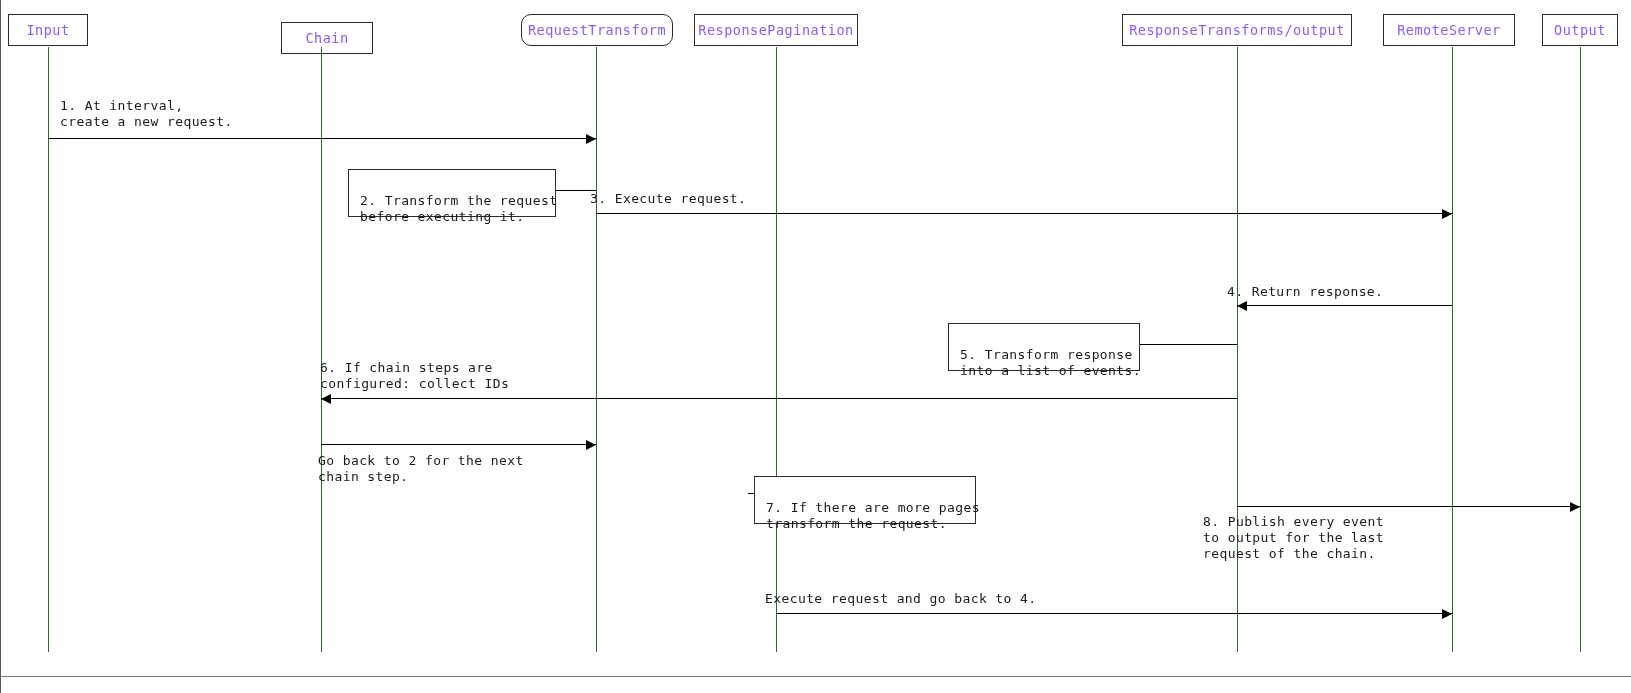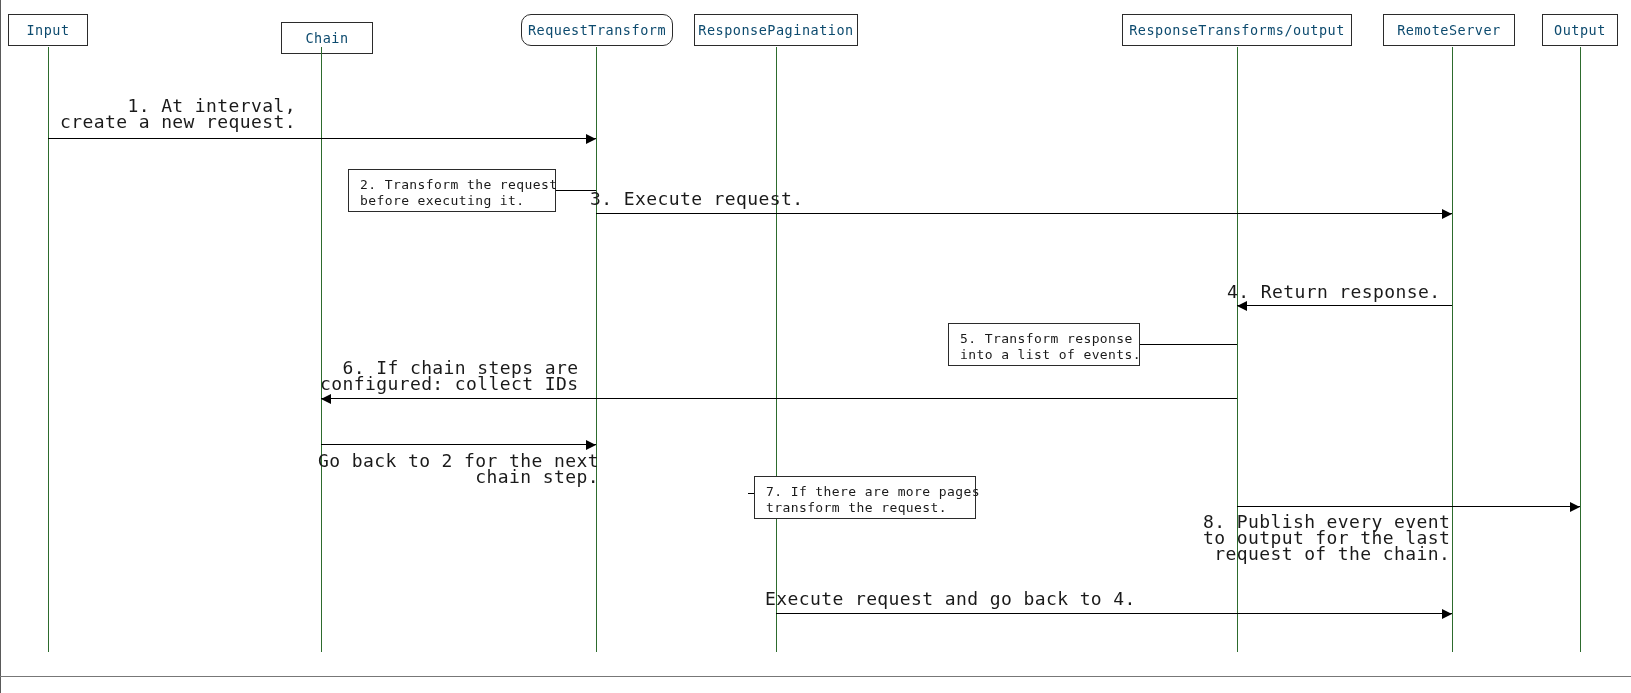--- a/index.html
+++ b/index.html
@@ -38,21 +38,21 @@
   
   .participant {
     position: absolute;
     box-sizing: border-box;
     border: 1px solid #2b2b2b;
     background: #ffffff;
     height: 32px;
     line-height: 30px;
     text-align: center;
     font-size: 13.5px;
-    color: #0c4a6e;
+    color: #8b5cf6;
     white-space: nowrap;
     letter-spacing: 0.5px;
   }
   
   .lifeline {
     position: absolute;
     width: 1px;
     background: #2d6b2d;
   }
   
@@ -70,38 +70,37 @@
   }
   .arrow-head.right {
     border-left: 10px solid #000000;
   }
   .arrow-head.left {
     border-right: 10px solid #000000;
   }
   
   .msg-label {
     position: absolute;
-    font-size: 18px;
+    font-size: 13px;
     line-height: 16px;
     color: #1a1a1a;
     white-space: pre;
     letter-spacing: 0.4px;
-    text-align: right;
   }
   
   .note {
     position: absolute;
     box-sizing: border-box;
     border: 1px solid #2b2b2b;
     background: #ffffff;
     font-size: 13px;
     line-height: 16px;
     color: #1a1a1a;
     white-space: pre;
-    padding: 7px 11px;
+    padding: 23px 11px;
     letter-spacing: 0.4px;
   }
   .note-stub {
     position: absolute;
     height: 1px;
     background: #000000;
   }
 </style>
 </head>
 <body>

